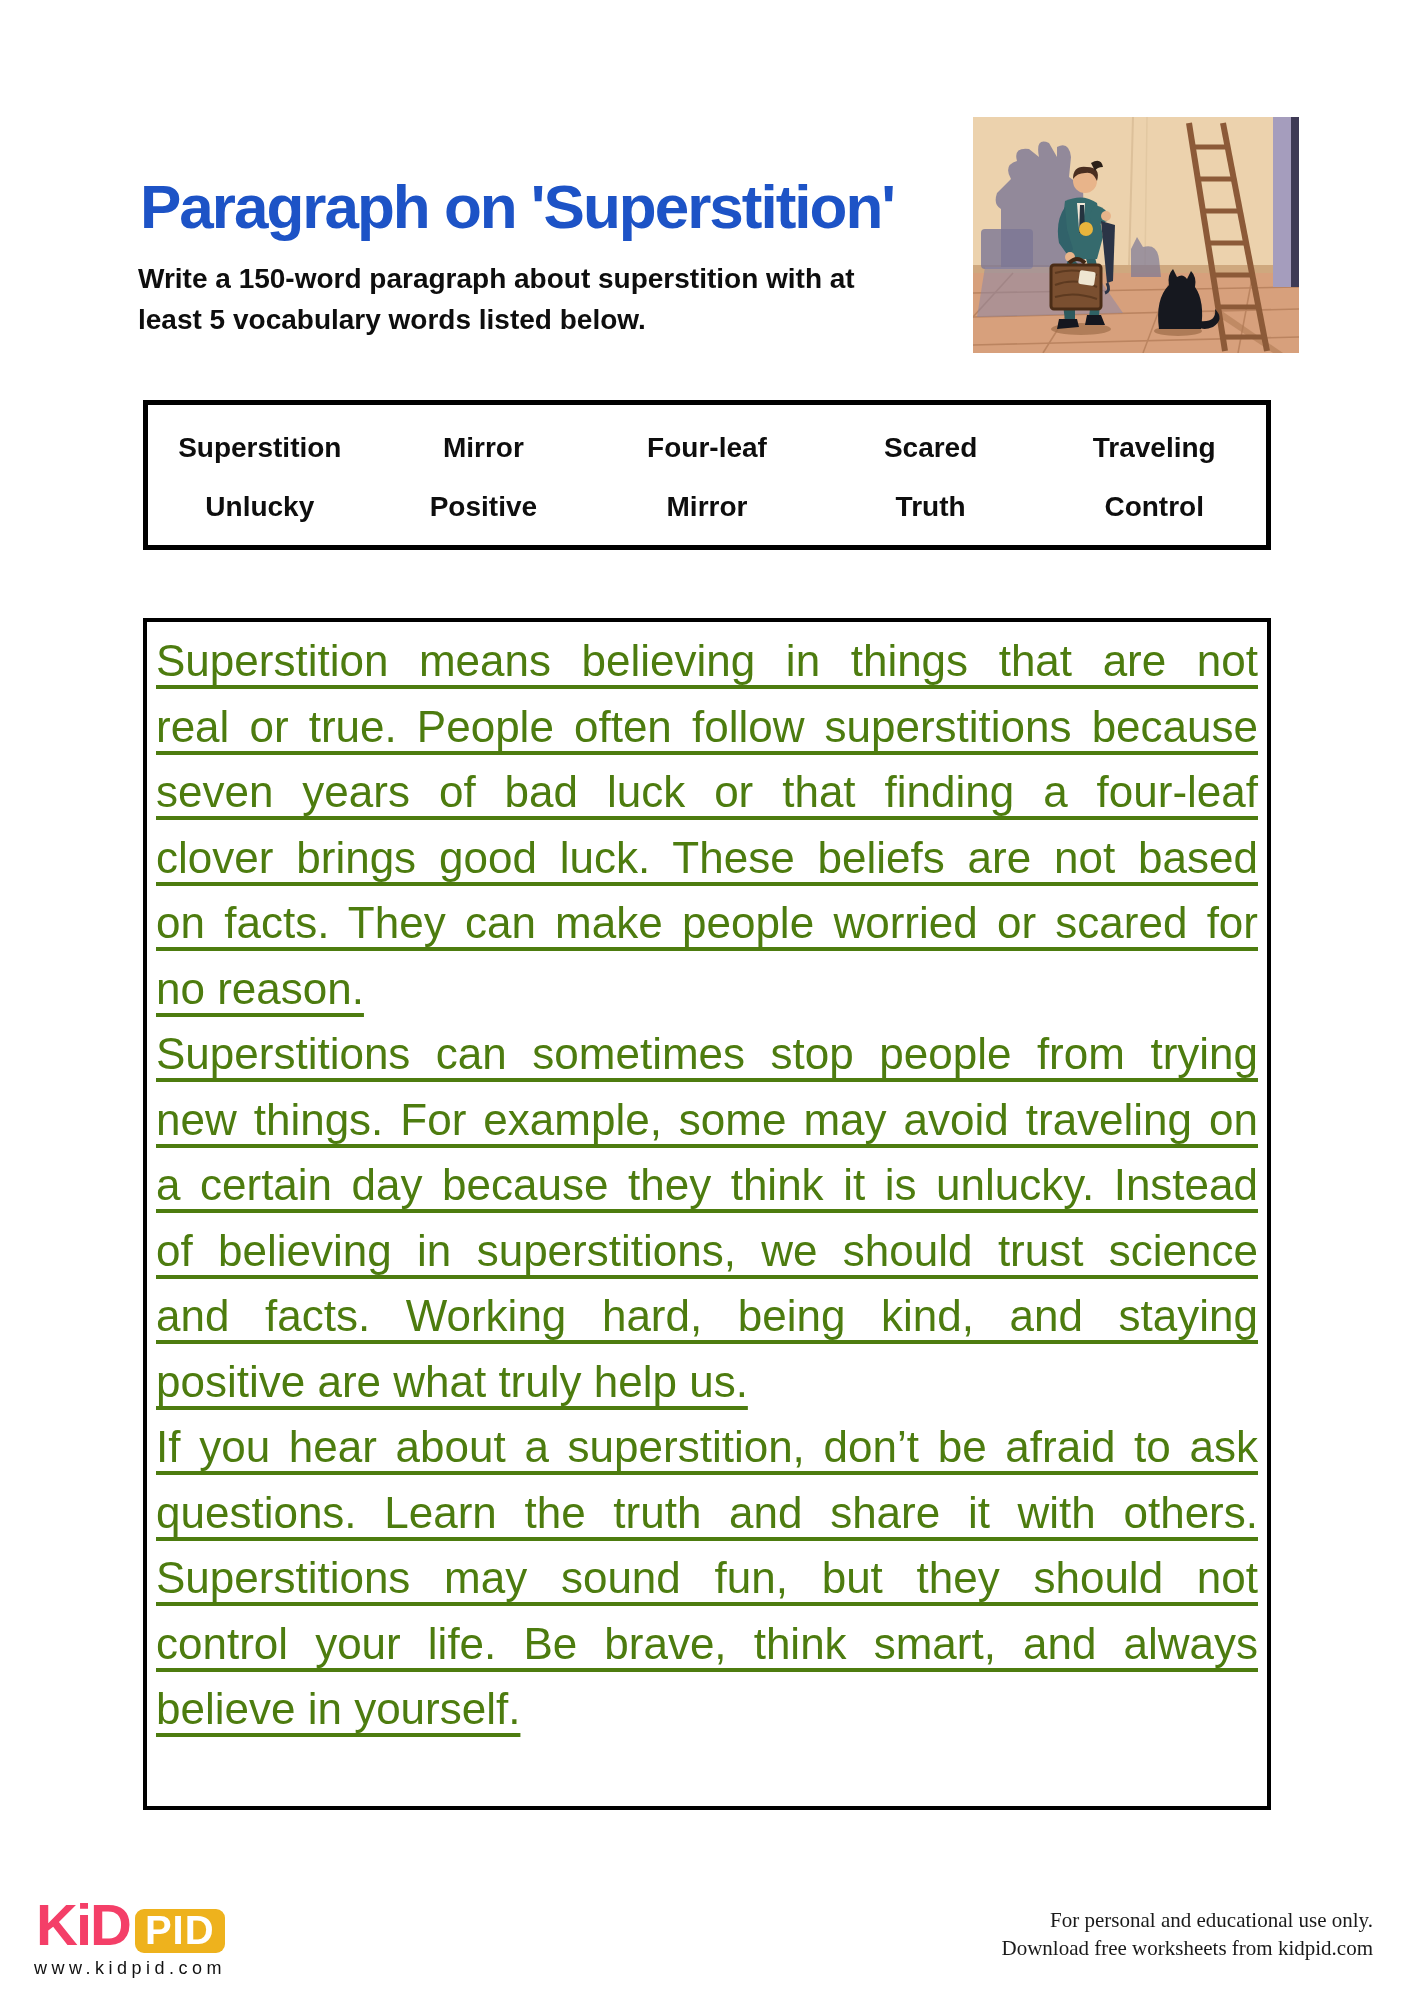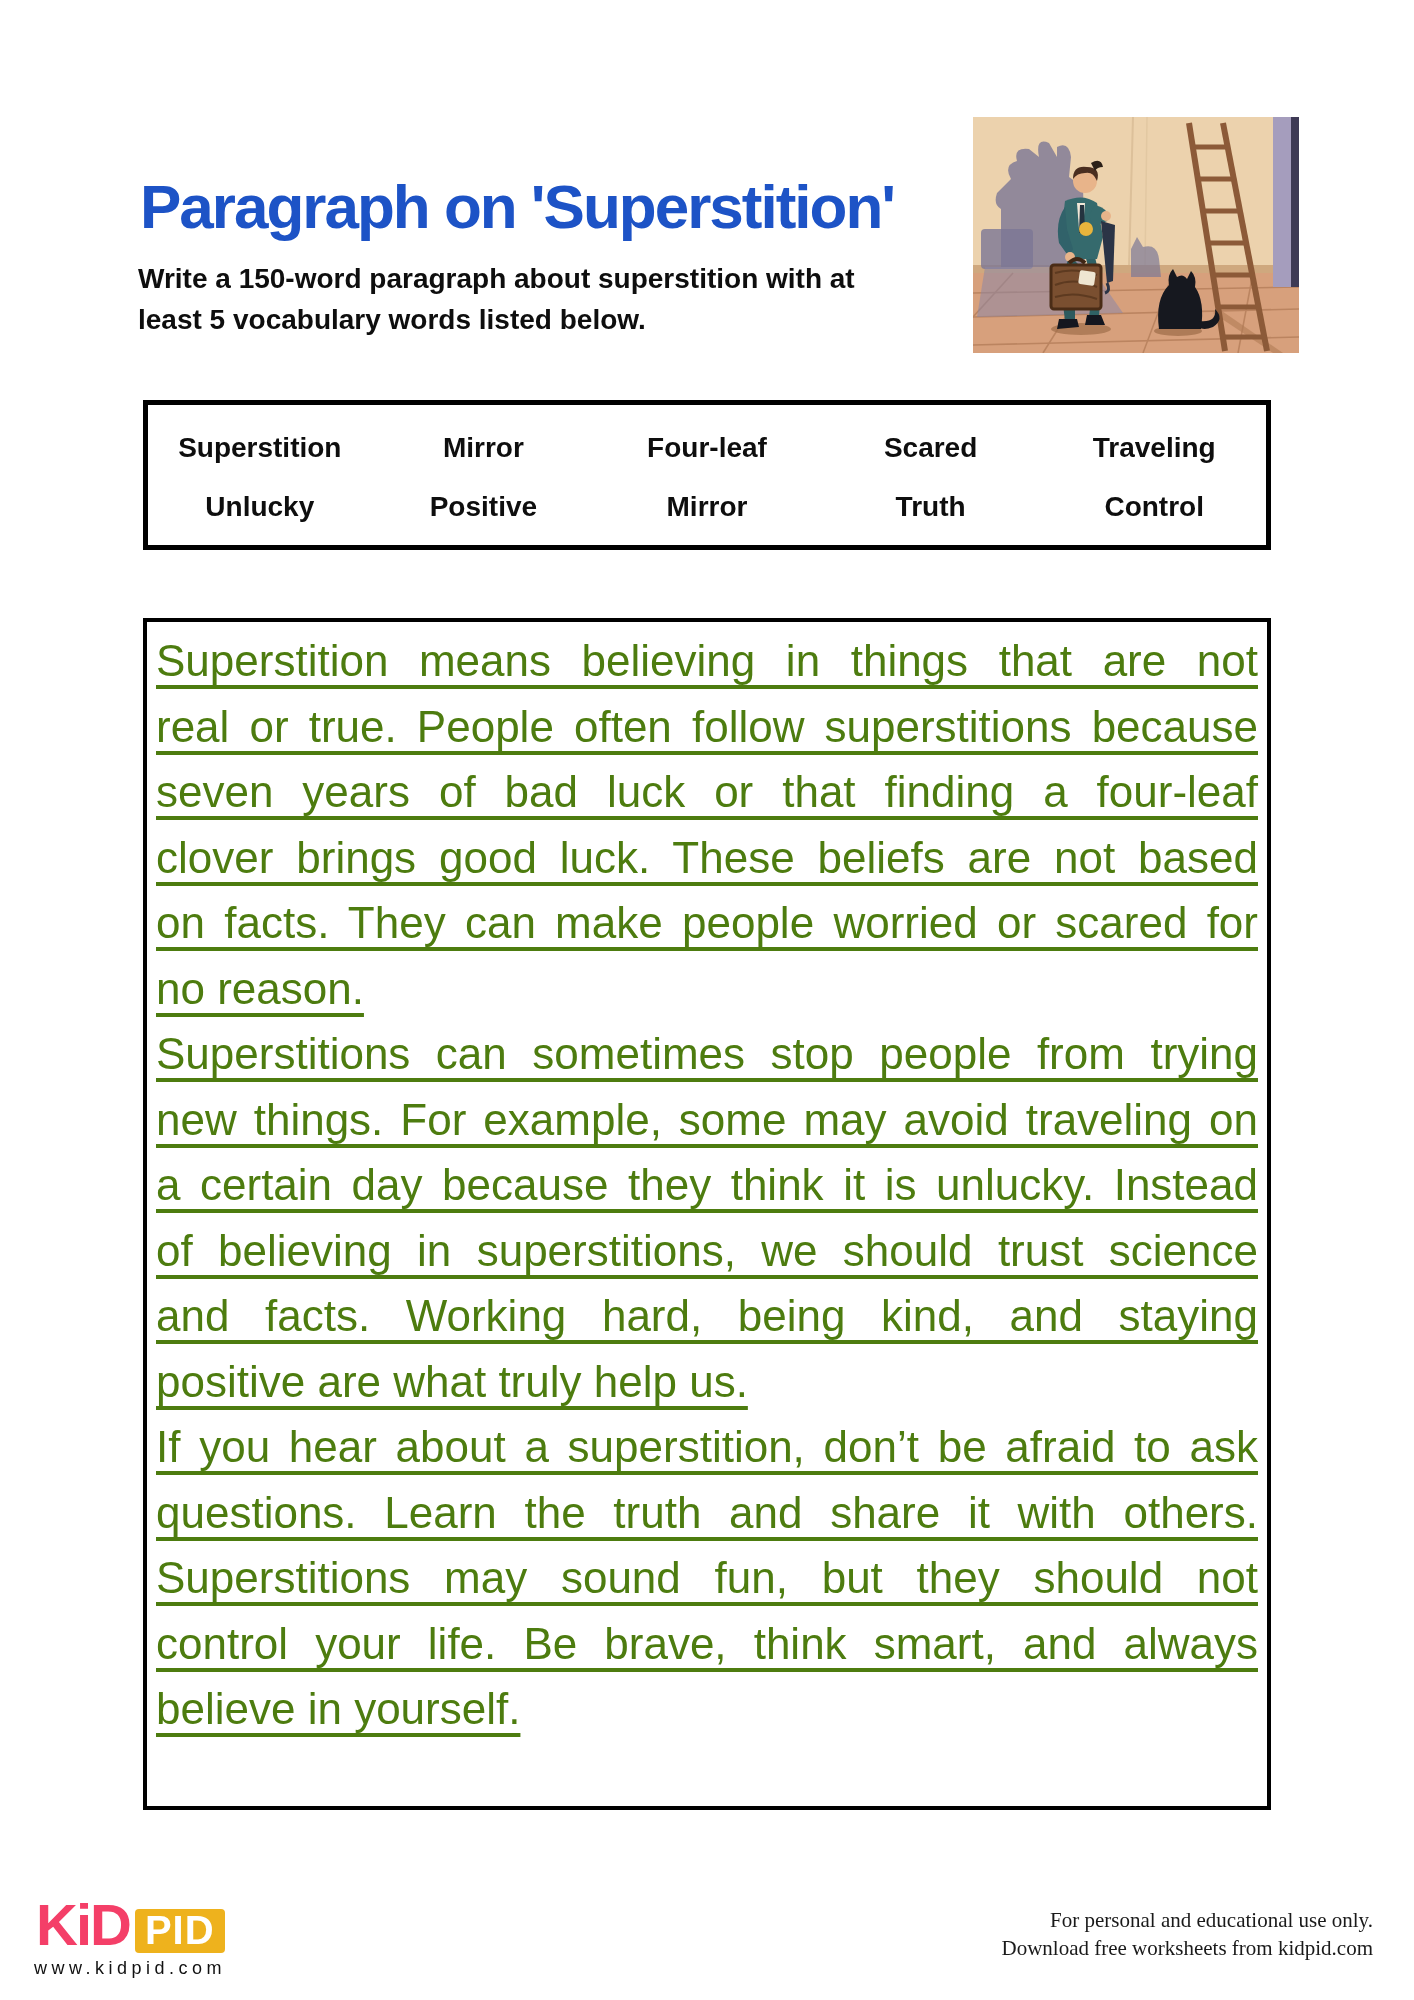--- a/index.html
+++ b/index.html
@@ -54,21 +54,21 @@
   }
   .hand-line.short{text-align-last:left;}
   
   .footer-logo{position:absolute;left:36px;top:1892px;height:56px;display:flex;align-items:flex-start;}
   .logo-kid{
     font-size:58px;font-weight:bold;color:#f43f68;letter-spacing:-2px;line-height:50px;
   }
   .logo-pid{
     margin-left:5px;margin-top:9px;background:#eeb21d;color:#ffffff;
     font-size:40px;font-weight:bold;letter-spacing:1px;
-    padding:1px 10px 3px 10px;border-radius:4px;line-height:40px;
+    padding:1px 10px 3px 10px;border-radius:9px;line-height:40px;
   }
   .footer-site{
     position:absolute;left:34px;top:1950px;
     font-size:18px;letter-spacing:4.5px;color:#111;font-weight:normal;
   }
   .footer-note{
     position:absolute;right:41px;top:1898px;
     font-family:"Liberation Serif", serif;
     font-size:21px;color:#1a1a1a;line-height:28px;text-align:right;
   }

